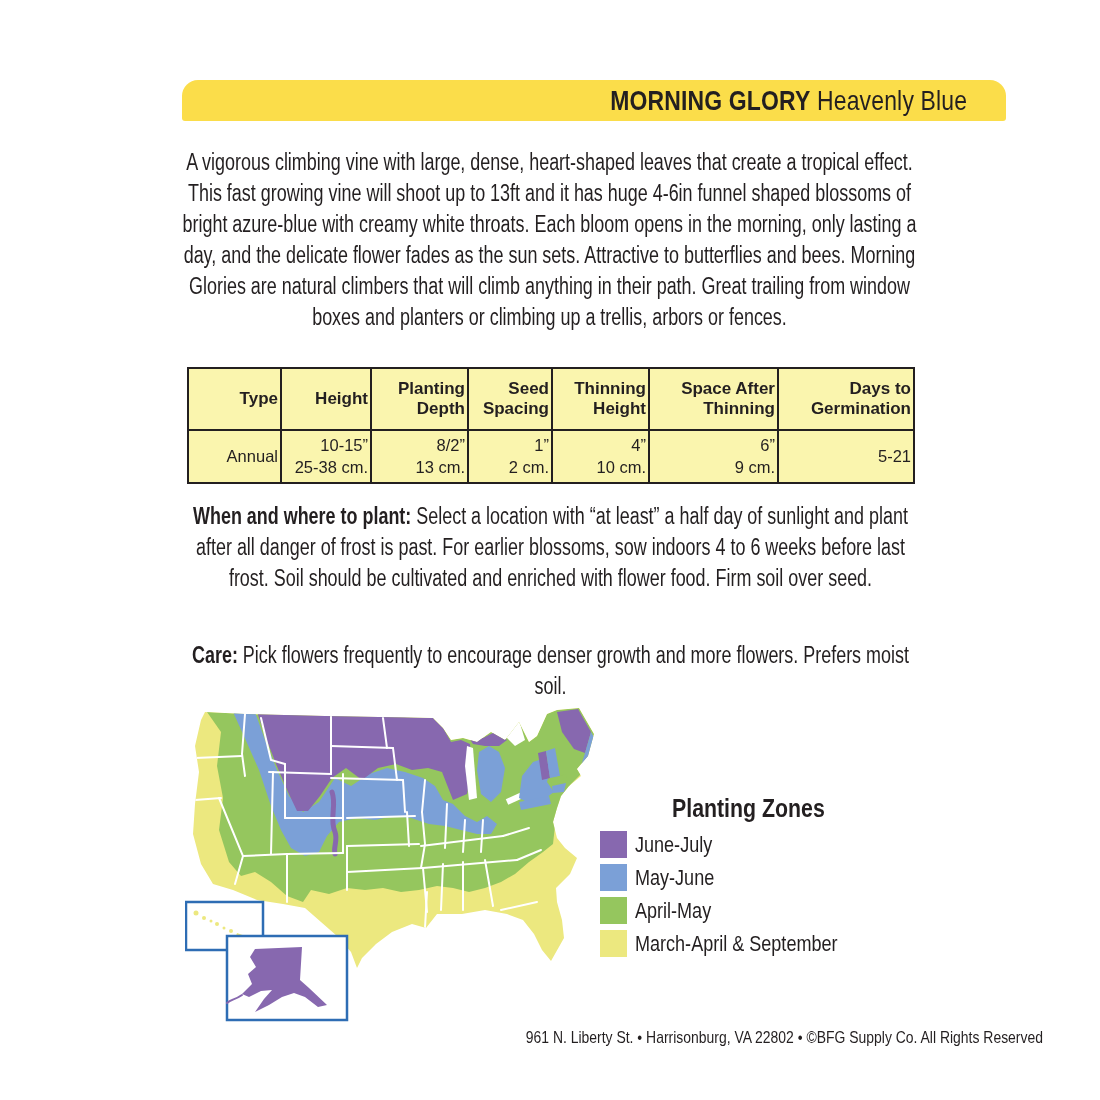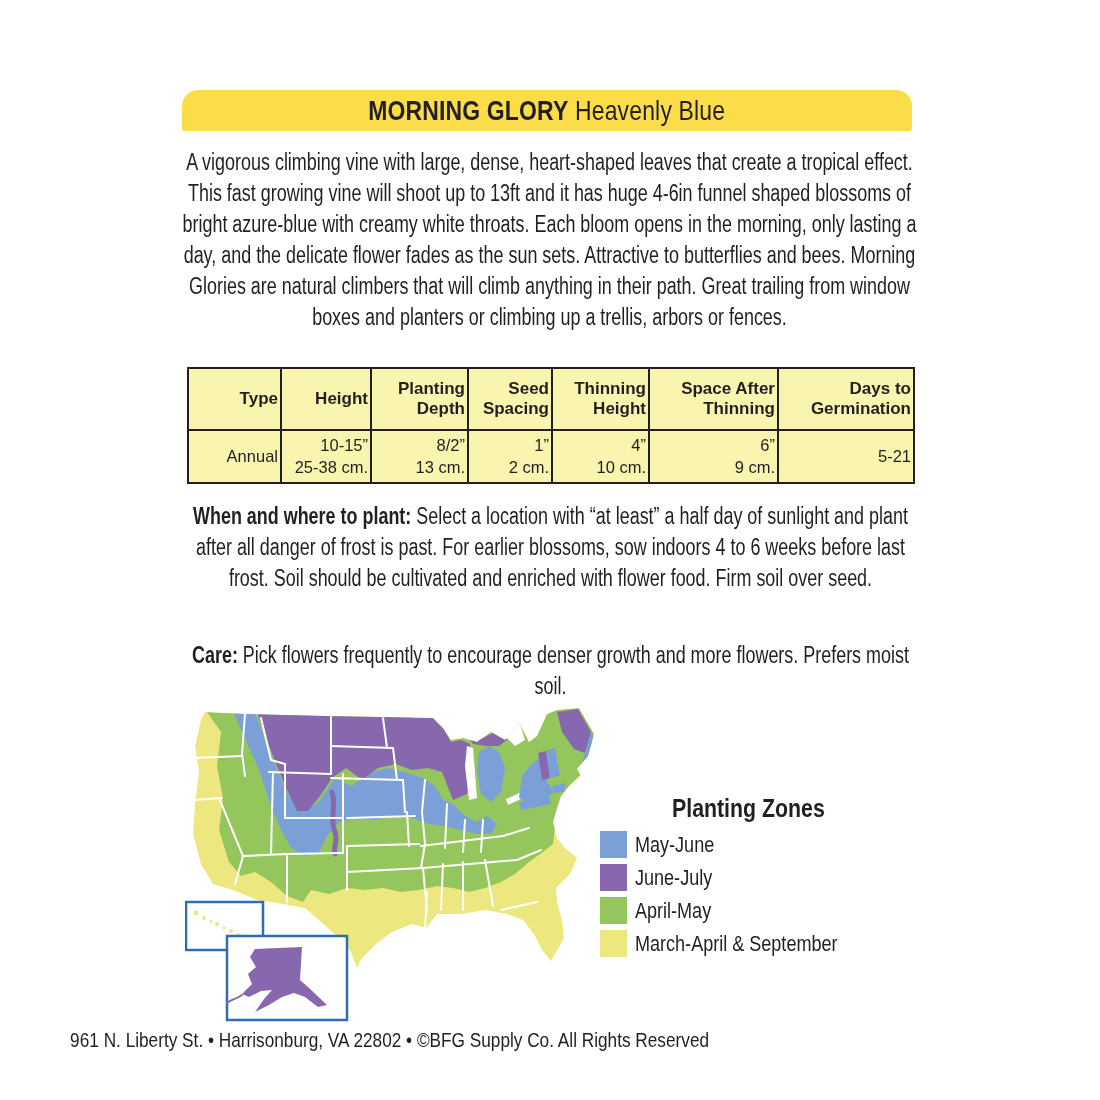--- a/index.html
+++ b/index.html
@@ -9,22 +9,22 @@
     font-family:"Liberation Sans", sans-serif; color:#231f20;
   }
   .abs { position:absolute;text-align:center; }
 
   
   .cond { transform:scaleX(0.78); transform-origin:0 0; width:128.2%; }
   .cond-c { display:inline-block; transform:scaleX(0.82); transform-origin:50% 50%; white-space:nowrap; }
   .cond-l { display:inline-block; transform:scaleX(0.82); transform-origin:0 50%; white-space:nowrap; }
 
   .banner {
-    left:182px; top:90px; width:730px; height:41px;
-    border-radius:16px 16px 3px 3px; text-align:center; line-height:41px;
+    left:182px; top:80px; width:824px; height:41px;
+    border-radius:16px 16px 3px 3px; text-align:right; line-height:41px;
   }
   .banner .t { font-size:28px; letter-spacing:0.2px; }
   .banner .t b { font-weight:700; }
 
   .desc { left:182px; top:147px; width:735px; font-size:23px; line-height:31px; }
 
   table.specs {
     position:absolute; left:187px; top:367px; width:726px; height:115px;
     border-collapse:collapse; table-layout:fixed; text-align:center;
   }
@@ -40,21 +40,21 @@
   .sec-care  { top:640px; }
 
   .map-wrap { left:185px; top:706px; width:430px; height:322px; }
 
   .legend { left:600px; top:793px; width:330px; }
   .legend-title { font-size:26px; font-weight:700; margin-bottom:7px; }
   .legend-row { display:flex; align-items:center; height:27px; margin-bottom:6px; }
   .swatch { width:27px; height:27px; flex:0 0 27px; margin-right:8px; }
   .legend-label { font-size:22px; }
 
-  .footer { left:0; top:1028px; width:1100px; text-align:left; font-size:21px; }
+  .footer { left:0; top:1028px; width:1100px; text-align:right; font-size:17px; }
 </style>
 </head>
 <body>
 
 <div class="abs banner" style="background: rgb(251, 221, 74);">
   <span class="t cond-c"><b>MORNING GLORY</b><span> Heavenly Blue</span></span>
 </div>
 
 <div class="abs desc">
   <div class="cond">A vigorous climbing vine with large, dense, heart-shaped leaves that create a tropical effect. This fast growing vine will shoot up to 13ft and it has huge 4-6in funnel shaped blossoms of bright azure-blue with creamy white throats. Each bloom opens in the morning, only lasting a day, and the delicate flower fades as the sun sets. Attractive to butterflies and bees. Morning Glories are natural climbers that will climb anything in their path. Great trailing from window boxes and planters or climbing up a trellis, arbors or fences.</div>
@@ -201,28 +201,28 @@
     <rect x="42" y="230" width="120" height="84" fill="#ffffff" stroke-width="2.5" stroke="#2e6db4"></rect>
     <path d="M70,243 L117,241 L115,274 L124,282 L142,299 L133,301 L120,291 L109,287 L97,291 L84,299 L70,306 L79,293 L87,284 L76,285 L64,291 L57,288 L67,278 L63,268 L71,261 L65,251 Z" fill="#8768af"></path>
     <path d="M57,289 C50,294 46,293 42,297" fill="none" stroke-width="2" stroke-linecap="round" stroke="#8768af"></path>
   </g>
 </svg>
 </div>
 
 <div class="abs legend">
   <div class="legend-title"><span class="cond-l">Planting Zones</span></div>
   <div class="legend-row">
+    <div class="swatch" style="background: rgb(135, 104, 175);"></div>
+    <span class="legend-label cond-l">June-July</span>
+  </div>
+  <div class="legend-row">
     <div class="swatch" style="background: rgb(123, 160, 215);"></div>
     <span class="legend-label cond-l">May-June</span>
   </div>
   <div class="legend-row">
-    <div class="swatch" style="background: rgb(135, 104, 175);"></div>
-    <span class="legend-label cond-l">June-July</span>
-  </div>
-  <div class="legend-row">
     <div class="swatch" style="background: rgb(149, 198, 94);"></div>
     <span class="legend-label cond-l">April-May</span>
   </div>
   <div class="legend-row">
     <div class="swatch" style="background: rgb(236, 232, 127);"></div>
     <span class="legend-label cond-l">March-April &amp; September</span>
   </div>
 </div>
 
 <div class="abs footer">

